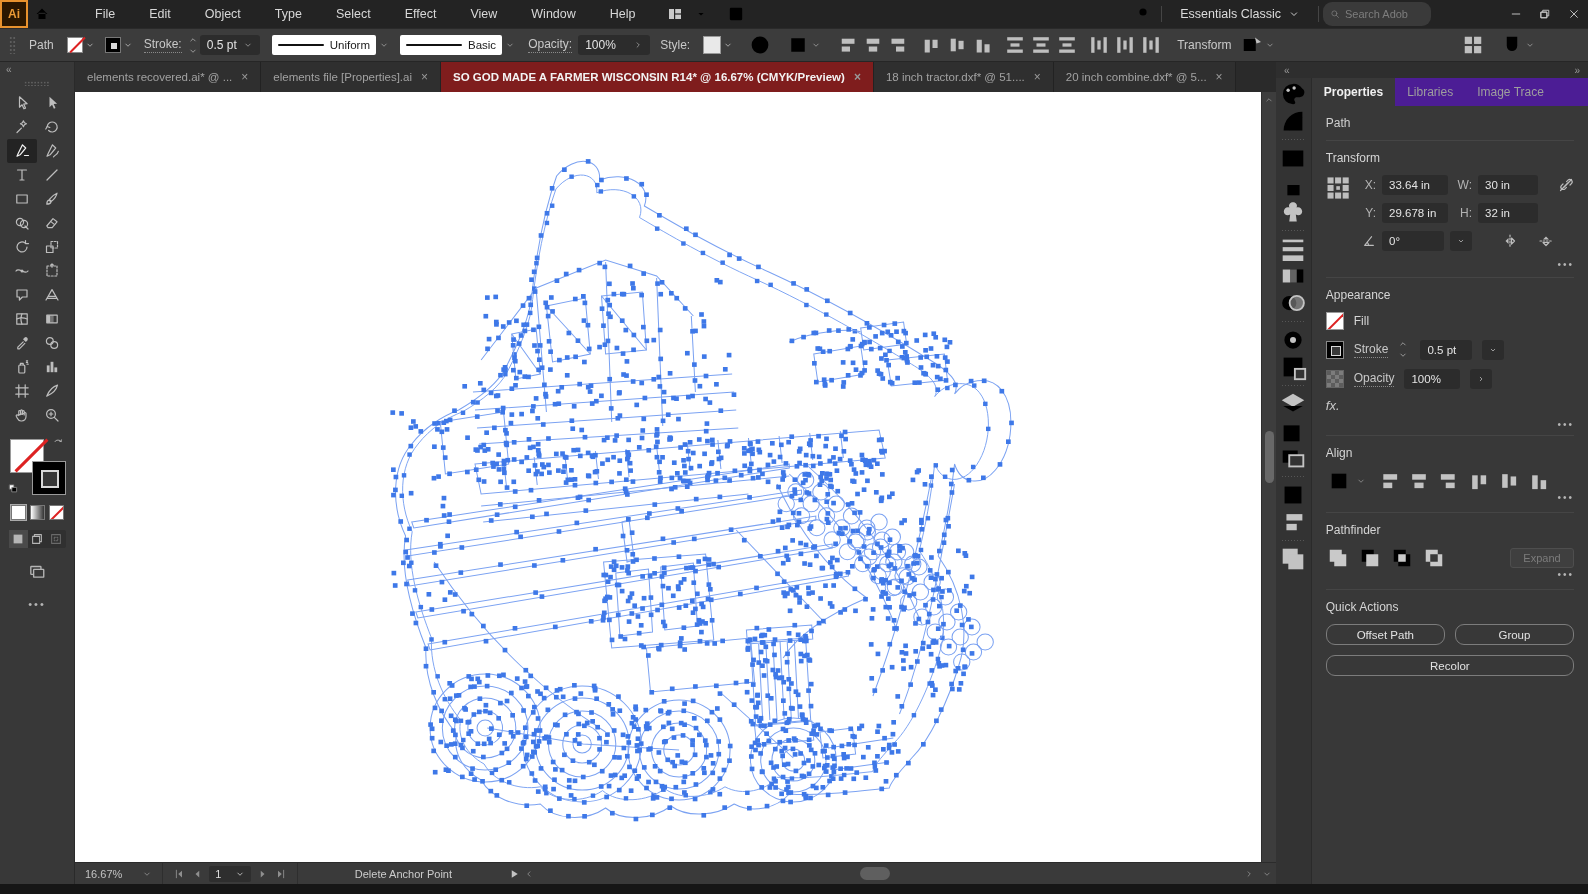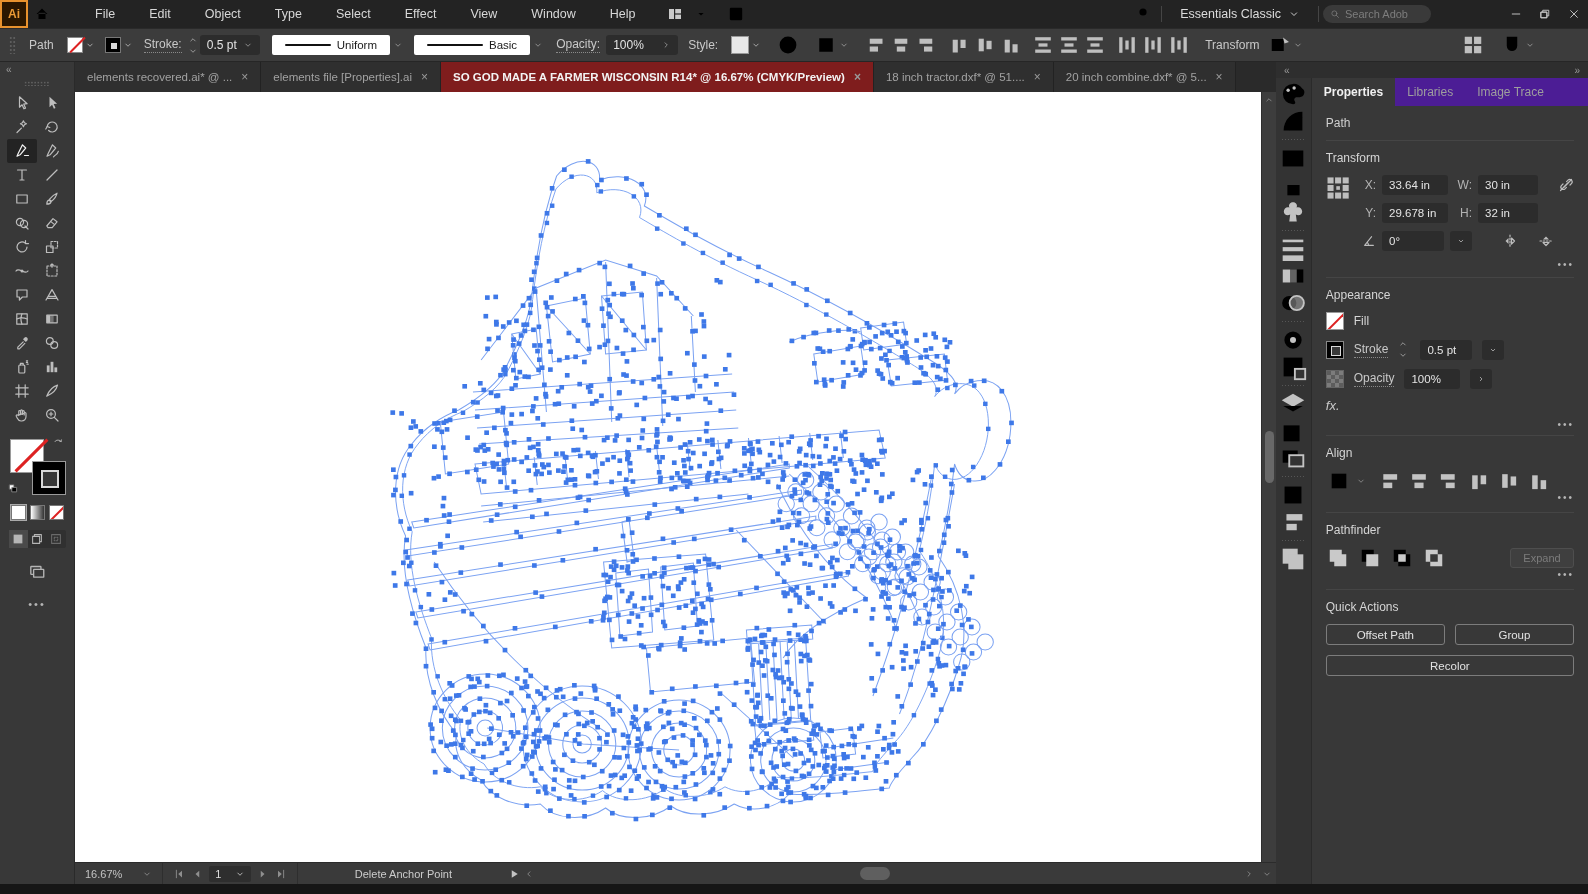--- a/index.html
+++ b/index.html
@@ -8,40 +8,40 @@
 
   
   .menubar{height:28px;background:#232323;display:flex;align-items:center;flex:0 0 28px}
   .ai-logo{width:28px;height:28px;background:#2b1700;border:2px solid #e8922e;color:#eb9a35;font-weight:bold;font-size:12px;display:flex;align-items:center;justify-content:center}
   .mb-ico{width:26px;height:22px;display:flex;align-items:center;justify-content:center;color:#c9c9c9;margin:0 6px}
   .menus{display:flex;margin-left:26px;gap:8px}
   .menu-item{padding:0 13px;font-size:12.5px;color:#d8d8d8;line-height:28px;cursor:default}
   .mb-right{margin-left:auto;display:flex;align-items:center}
   .ws{display:flex;align-items:center;gap:7px;font-size:12.5px;color:#dcdcdc;padding:0 14px}
   .vsep{width:1px;height:16px;background:#454545;margin:0 4px}
-  .searchbox{width:108px;height:18px;background:#3a3a3a;border-radius:9px;display:flex;align-items:center;padding:0 7px;gap:5px;color:#7d7d7d;font-size:11px;overflow:hidden;white-space:nowrap;margin-right:70px}
+  .searchbox{width:108px;height:24px;background:#3a3a3a;border-radius:9px;display:flex;align-items:center;padding:0 7px;gap:5px;color:#7d7d7d;font-size:11px;overflow:hidden;white-space:nowrap;margin-right:70px}
   .winbtn{width:29px;height:28px;display:flex;align-items:center;justify-content:center;color:#cfcfcf}
   .ico{display:inline-flex;align-items:center;justify-content:center}
   .ico svg{width:100%;height:100%;fill:none;stroke:currentColor;stroke-width:1.2;stroke-linecap:round;stroke-linejoin:round}
   .i10{width:10px;height:10px}.i12{width:12px;height:12px}.i14{width:14px;height:14px}.i16{width:16px;height:16px}.i18{width:18px;height:18px}
 
   
   .controlbar{height:34px;background:#3c3c3c;border-top:1px solid #2a2a2a;border-bottom:1px solid #262626;display:flex;align-items:center;font-size:12px;color:#c7c7c7;flex:0 0 34px;padding:0 4px}
   .dragdots{width:7px;height:18px;margin:0 5px;background:radial-gradient(#5d5d5d 1px,transparent 1.2px);background-size:3.5px 4px}
   .cb-label{margin:0 8px;color:#c9c9c9}
   .cb-ulabel{margin:0 6px;color:#c9c9c9;border-bottom:1px dotted #8a8a8a;padding-bottom:1px}
   .swpair{display:flex;align-items:center;gap:2px;margin:0 5px}
   .sw-none{width:16px;height:16px;background:#fff;position:relative;border:1px solid #888}
   .sw-none:before{content:"";position:absolute;left:-1px;top:6.2px;width:21px;height:2px;background:#d22;transform:rotate(-45deg)}
   .sw-stroke{width:16px;height:16px;background:#000;border:1px solid #777;position:relative}
   .sw-stroke:before{content:"";position:absolute;left:4px;top:4px;width:6px;height:6px;background:#d9d9d9;border:1.5px solid #000}
   .stepper{display:flex;flex-direction:column;justify-content:center;gap:1px;color:#b5b5b5;margin-right:2px}
   .field{background:#2c2c2c;border-radius:3px;height:20px;display:flex;align-items:center;padding:0 7px;color:#e3e3e3;gap:6px}
   .field .chev{color:#a8a8a8}
-  .wdrop{height:20px;background:#fff;border-radius:2px;display:flex;align-items:center;padding:0 13px;color:#1a1a1a;gap:6px;font-size:11.5px}
+  .wdrop{height:20px;background:#fff;border-radius:2px;display:flex;align-items:center;padding:0 6px;color:#1a1a1a;gap:6px;font-size:11.5px}
   .wline{width:46px;height:2.5px;background:#111;border-radius:2px}
   .wdrop.basic .wline{width:56px}
   .cb-ico{width:24px;height:24px;display:flex;align-items:center;justify-content:center;color:#bfbfbf;margin:0 1px}
   .cb-group{display:flex;align-items:center;margin:0 3px}
   .cb-right{margin-left:auto;display:flex;align-items:center;gap:10px;padding-right:10px}
 
   
   .main{flex:1 1 auto;display:flex;min-height:0}
   .toolbar{width:75px;background:#383838;border-right:1px solid #2a2a2a;display:flex;flex-direction:column;align-items:center}
   .tb-head{width:100%;height:16px;color:#9a9a9a;font-size:10px;padding:2px 6px}
@@ -119,21 +119,21 @@
   .asw.stroke:before{content:"";position:absolute;left:4px;top:4px;width:8px;height:8px;background:#383838;border:1.6px solid #d9d9d9}
   .asw.checker{background:conic-gradient(#9a9a9a 25%,#6e6e6e 0 50%,#9a9a9a 0 75%,#6e6e6e 0);background-size:8px 8px;border:1px solid #777;opacity:.7}
   .ulab{color:#c9c9c9;border-bottom:1px dotted #8a8a8a;padding-bottom:1px}
   .fx{color:#c9c9c9;font-style:italic;font-size:13px;margin:2px 0 6px}
   .alignrow{display:flex;align-items:center;gap:4px}
   .a-ico{width:26px;height:22px;display:flex;align-items:center;justify-content:center;color:#c3c3c3}
   .pfrow{display:flex;align-items:center;gap:8px}
   .pf-ico{width:24px;height:22px;display:flex;align-items:center;justify-content:center;color:#c9c9c9}
   .expand-btn{margin-left:auto;width:64px;height:20px;border:1px solid #4e4e4e;border-radius:3px;background:#3f3f3f;color:#7c7c7c;font-size:11px;display:flex;align-items:center;justify-content:center}
   .qa-grid{display:flex;gap:10px;margin-bottom:10px}
-  .qa-btn{flex:1;height:21px;border:1px solid #7c7c7c;border-radius:3px;color:#e2e2e2;font-size:11.5px;display:flex;align-items:center;justify-content:center;background:transparent}
+  .qa-btn{flex:1;height:21px;border:1px solid #7c7c7c;border-radius:9px;color:#e2e2e2;font-size:11.5px;display:flex;align-items:center;justify-content:center;background:transparent}
   .bottomstrip{height:10px;background:#161616;flex:0 0 10px}
 </style>
 </head>
 <body>
 
 <div class="app">
 
   <div class="menubar">
     <div class="ai-logo">Ai</div>
     <span class="mb-ico i16">

